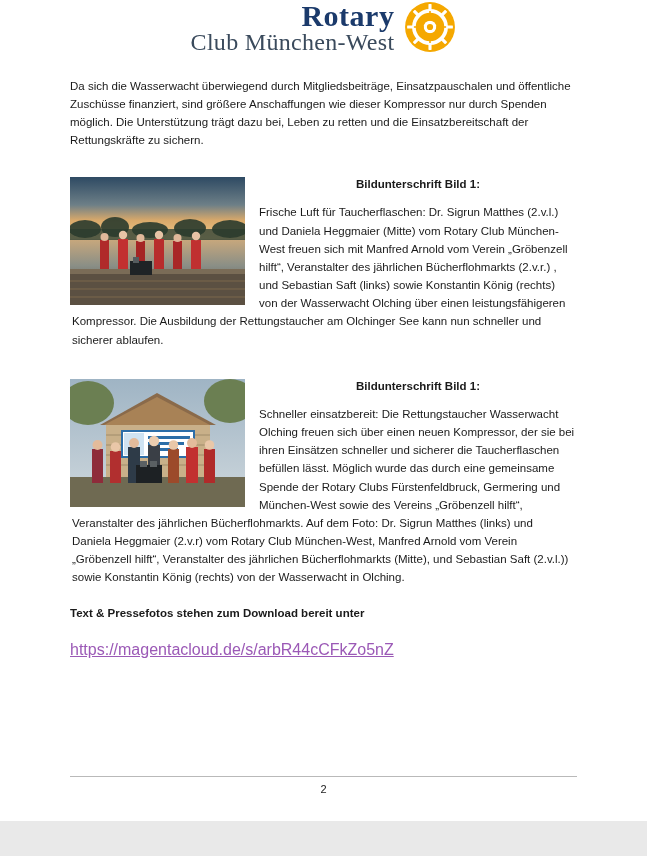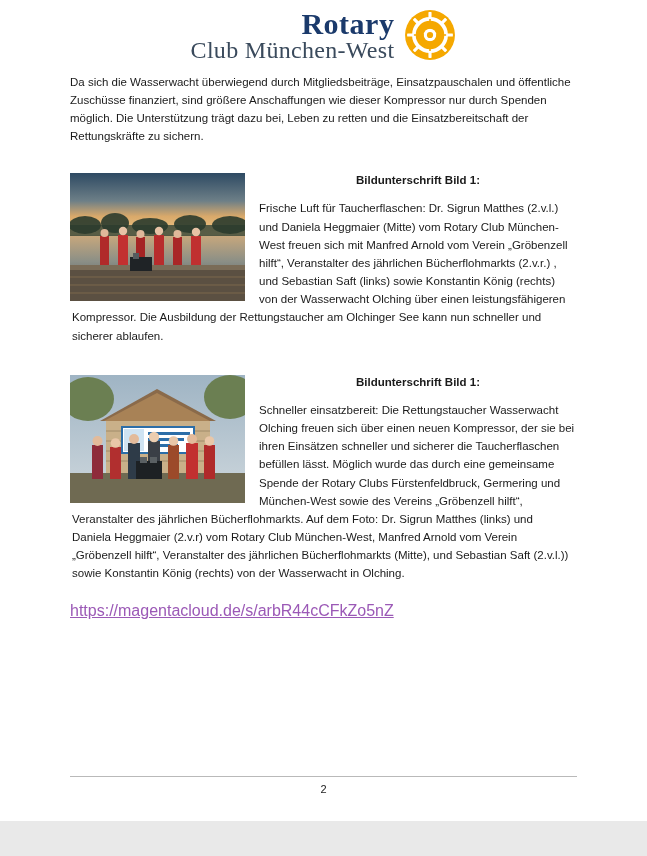--- a/index.html
+++ b/index.html
@@ -24,21 +24,21 @@
     width: 647px;
     height: 35px;
     background: #e9e9e9;
   }
 
   
   .logo-wrap {
     display: flex;
     align-items: center;
     justify-content: center;
-    padding-top: 8px;
+    padding-top: 0;
     padding-bottom: 6px;
     gap: 10px;
   }
   .logo-text {
     text-align: right;
     line-height: 1.05;
   }
   .logo-text .l1 {
     font-family: "Liberation Serif", serif;
     font-weight: bold;
@@ -61,21 +61,21 @@
   }
 
   
   .content {
     padding: 0 70px 0 70px;
     font-size: 11.5px;
     color: #1a1a1a;
     line-height: 1.58;
   }
   p.para {
-    margin: 4px 0 0 0;
+    margin: 16px 0 0 0;
     text-align: left;
   }
   .para-intro {
     margin-top: 14px;
   }
 
   .block {
     margin-top: 26px;
   }
   .block .figure {
@@ -279,20 +279,21 @@
           </g>
           <rect x="66" y="86" width="26" height="18" fill="#1d2124"></rect>
           <rect x="70" y="82" width="7" height="6" fill="#5a6063"></rect>
           <rect x="80" y="82" width="7" height="6" fill="#5a6063"></rect>
         </svg>
       </div>
       <p class="cap-title">Bildunterschrift Bild 1:</p>
       <p class="cap-body">Schneller einsatzbereit: Die Rettungstaucher Wasserwacht Olching freuen sich über einen neuen Kompressor, der sie bei ihren Einsätzen schneller und sicherer die Taucherflaschen befüllen lässt. Möglich wurde das durch eine gemeinsame Spende der Rotary Clubs Fürstenfeldbruck, Germering und München-West sowie des Vereins „Gröbenzell hilft“, Veranstalter des jährlichen Bücherflohmarkts. Auf dem Foto: Dr. Sigrun Matthes (links) und Daniela Heggmaier (2.v.r) vom Rotary Club München-West, Manfred Arnold vom Verein „Gröbenzell hilft“, Veranstalter des jährlichen Bücherflohmarkts (Mitte), und Sebastian Saft (2.v.l.)) sowie Konstantin König (rechts) von der Wasserwacht in Olching.</p>
     </div>
 
+    <p class="para download-line">Text &amp; Pressefotos stehen zum Download bereit unter</p>
 
     <a class="link" href="#">https://magentacloud.de/s/arbR44cCFkZo5nZ</a>
   </div>
 
   <div class="footer">
     <div class="footer-rule"></div>
     <div class="page-num">2</div>
   </div>
 </div>
 <div class="page-shadow-bottom"></div>

